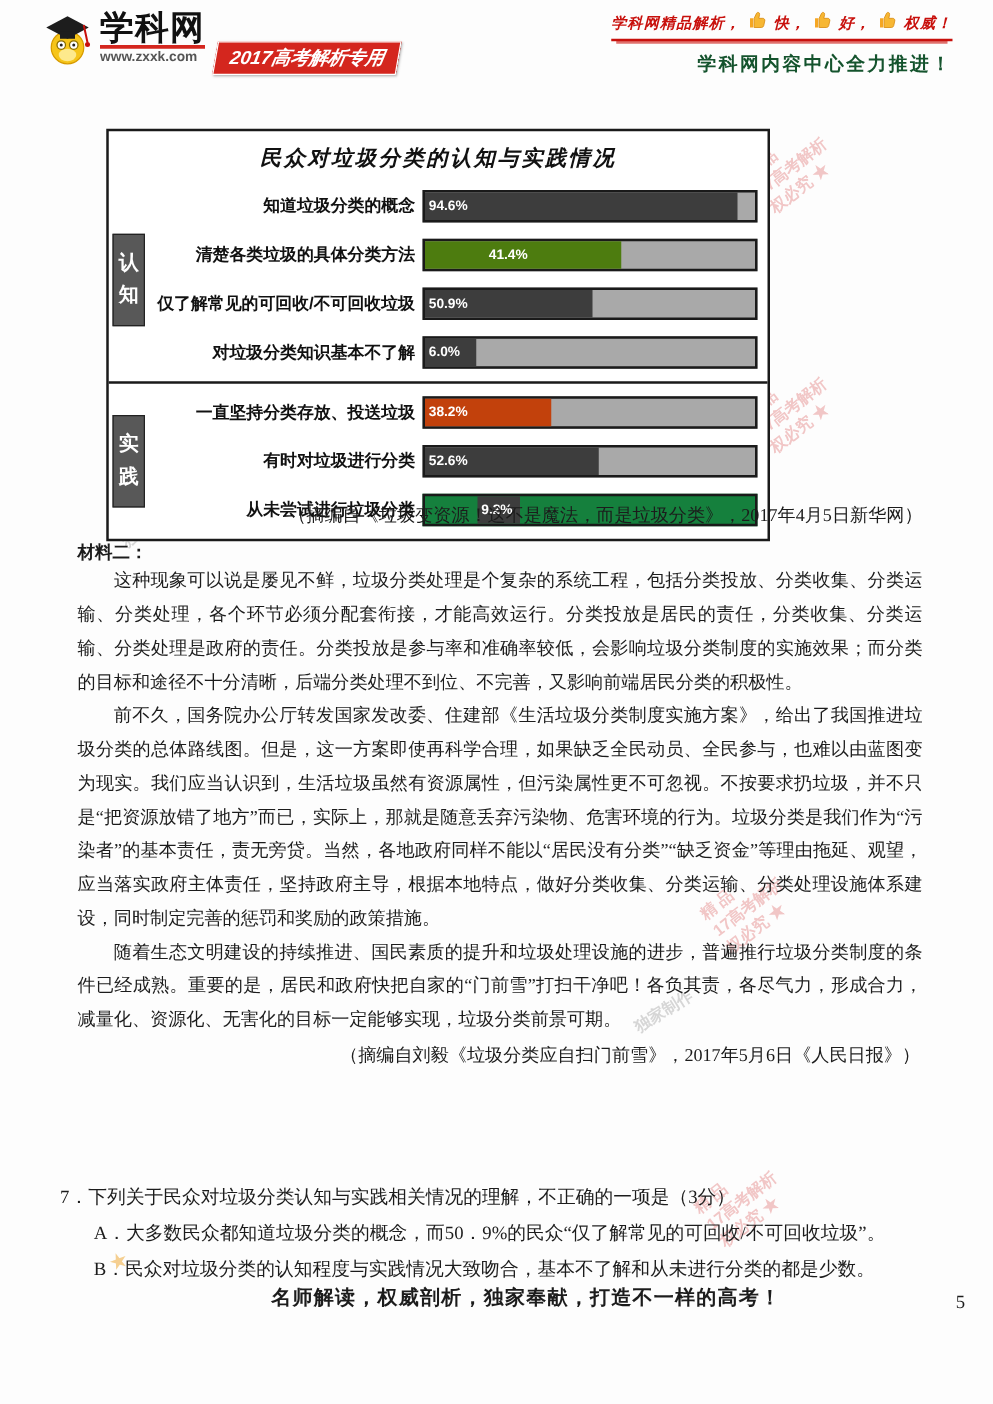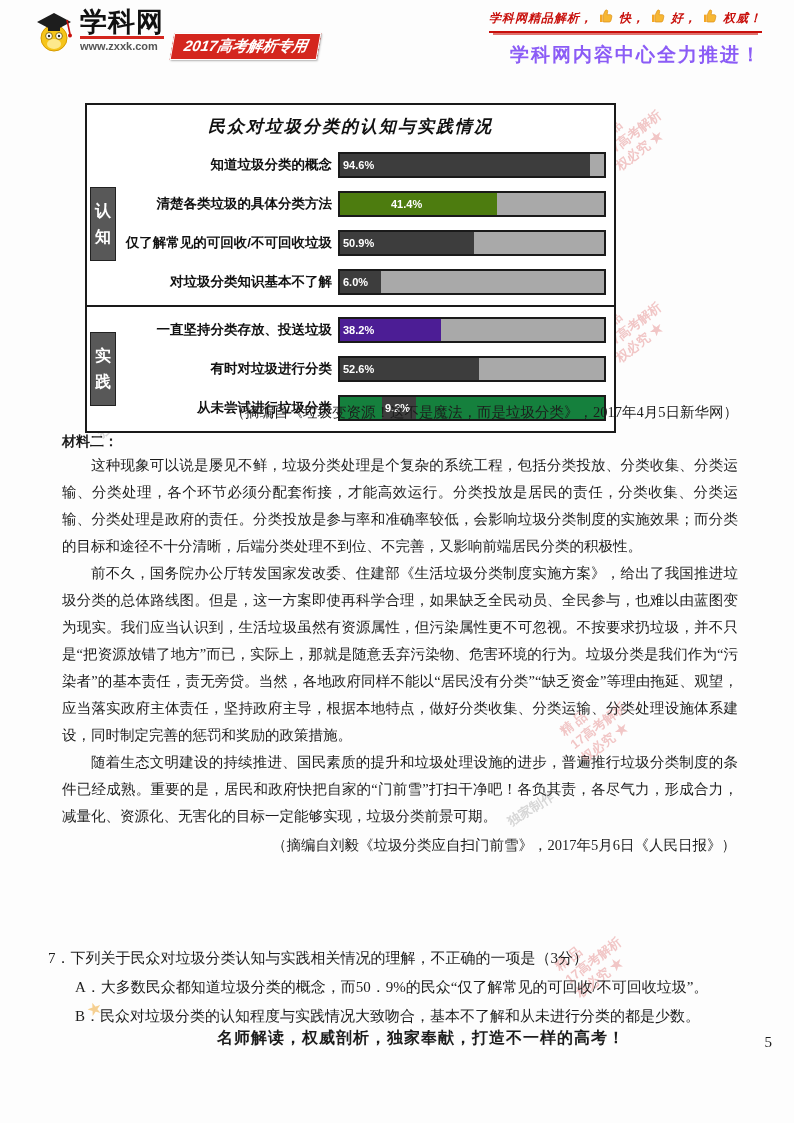--- a/index.html
+++ b/index.html
@@ -19,21 +19,21 @@
     position:absolute;left:172px;top:33px;background:#d4261e;color:#fff;
     font-family:"Liberation Sans",sans-serif;font-weight:bold;font-style:italic;font-size:15px;
     padding:4px 12px;transform:skewX(-10deg);box-shadow:inset 0 0 0 1px #fff,1px 1px 2px rgba(0,0,0,.3);
   }
   .slogan-wrap{position:absolute;right:32px;top:8px;text-align:right;}
   .slogan{
     display:inline-block;color:#c8100c;font-weight:bold;font-style:italic;font-size:12px;
     letter-spacing:1px;border-bottom:2px solid #c8100c;padding-bottom:4px;box-shadow:0 6px 0 -4px #e0716d;
   }
   .slogan .thumb{display:inline-block;width:16px;height:16px;vertical-align:-2px;margin:0 1px;}
-  .subslogan{margin-top:9px;color:#8b5cf6;font-weight:bold;font-size:19px;letter-spacing:2px;}
+  .subslogan{margin-top:9px;color:#14532d;font-weight:bold;font-size:15px;letter-spacing:2px;}
   
   .chart-box{position:absolute;left:85px;top:103px;width:527px;border:2px solid #1a1a1a;background:#fff;}
   .chart-title{font-family:"Liberation Sans",sans-serif;text-align:center;font-weight:bold;font-size:17px;letter-spacing:2px;padding:10px 0 4px 0;color:#111;font-style:italic;}
   .chart-section{position:relative;padding:10px 8px 6px 8px;}
   .chart-section + .chart-section{border-top:2px solid #1a1a1a;}
   .group-label{
     position:absolute;left:3px;top:50%;transform:translateY(-50%);
     width:24px;background:#585858;border:1px solid #222;color:#fff;
     font-family:"Liberation Sans",sans-serif;font-weight:bold;font-size:16px;
     text-align:center;padding:10px 0;line-height:26px;letter-spacing:0;
@@ -174,21 +174,21 @@
     </div>
     <div class="chart-section">
       <div class="group-label">
           <div>实</div>
           <div>践</div>
         </div>
       <div class="rows">
           <div class="chart-row">
             <div class="row-label">一直坚持分类存放、投送垃圾</div>
             <div class="bar" style="background: rgb(169, 169, 169);">
-              <div class="bar-fill" style="background: #4c1d95; width: 38.2%;">
+              <div class="bar-fill" style="background: #c2410c; width: 38.2%;">
                 <span class="bar-pct">38.2%</span>
               </div>
             </div>
           </div>
           <div class="chart-row">
             <div class="row-label">有时对垃圾进行分类</div>
             <div class="bar" style="background: rgb(169, 169, 169);">
               <div class="bar-fill" style="background: rgb(61, 61, 61); width: 52.6%;">
                 <span class="bar-pct">52.6%</span>
               </div>

